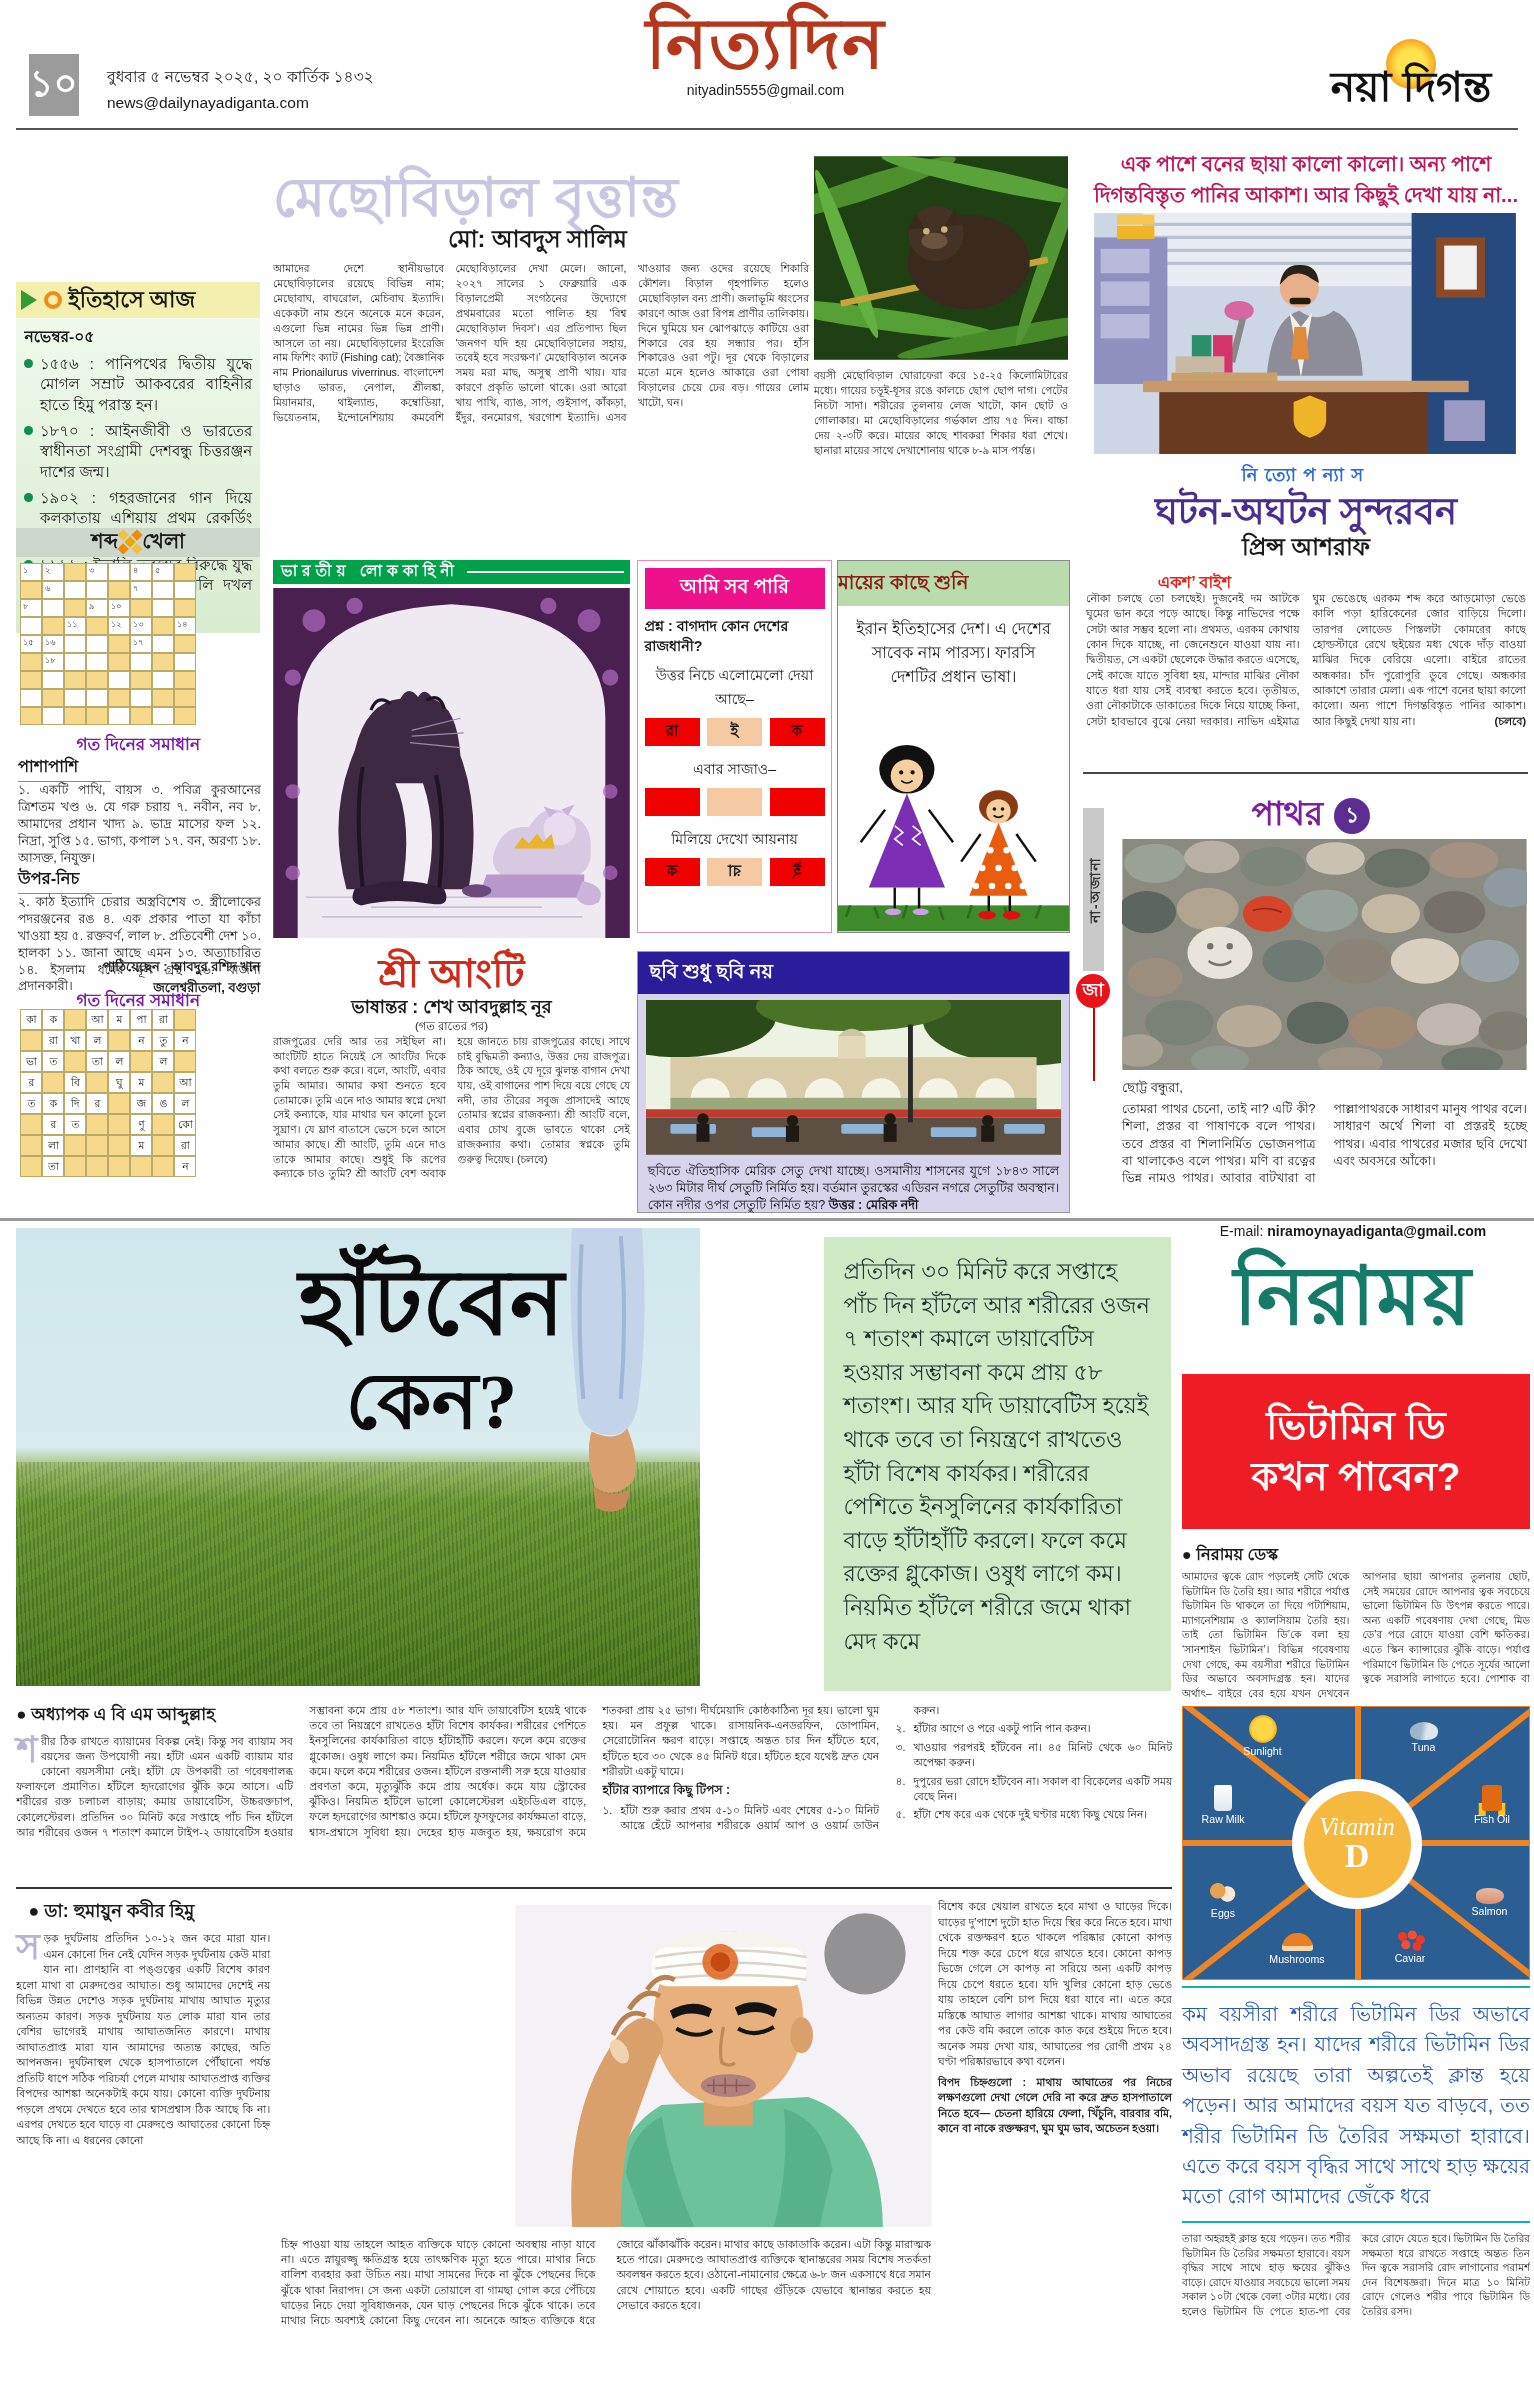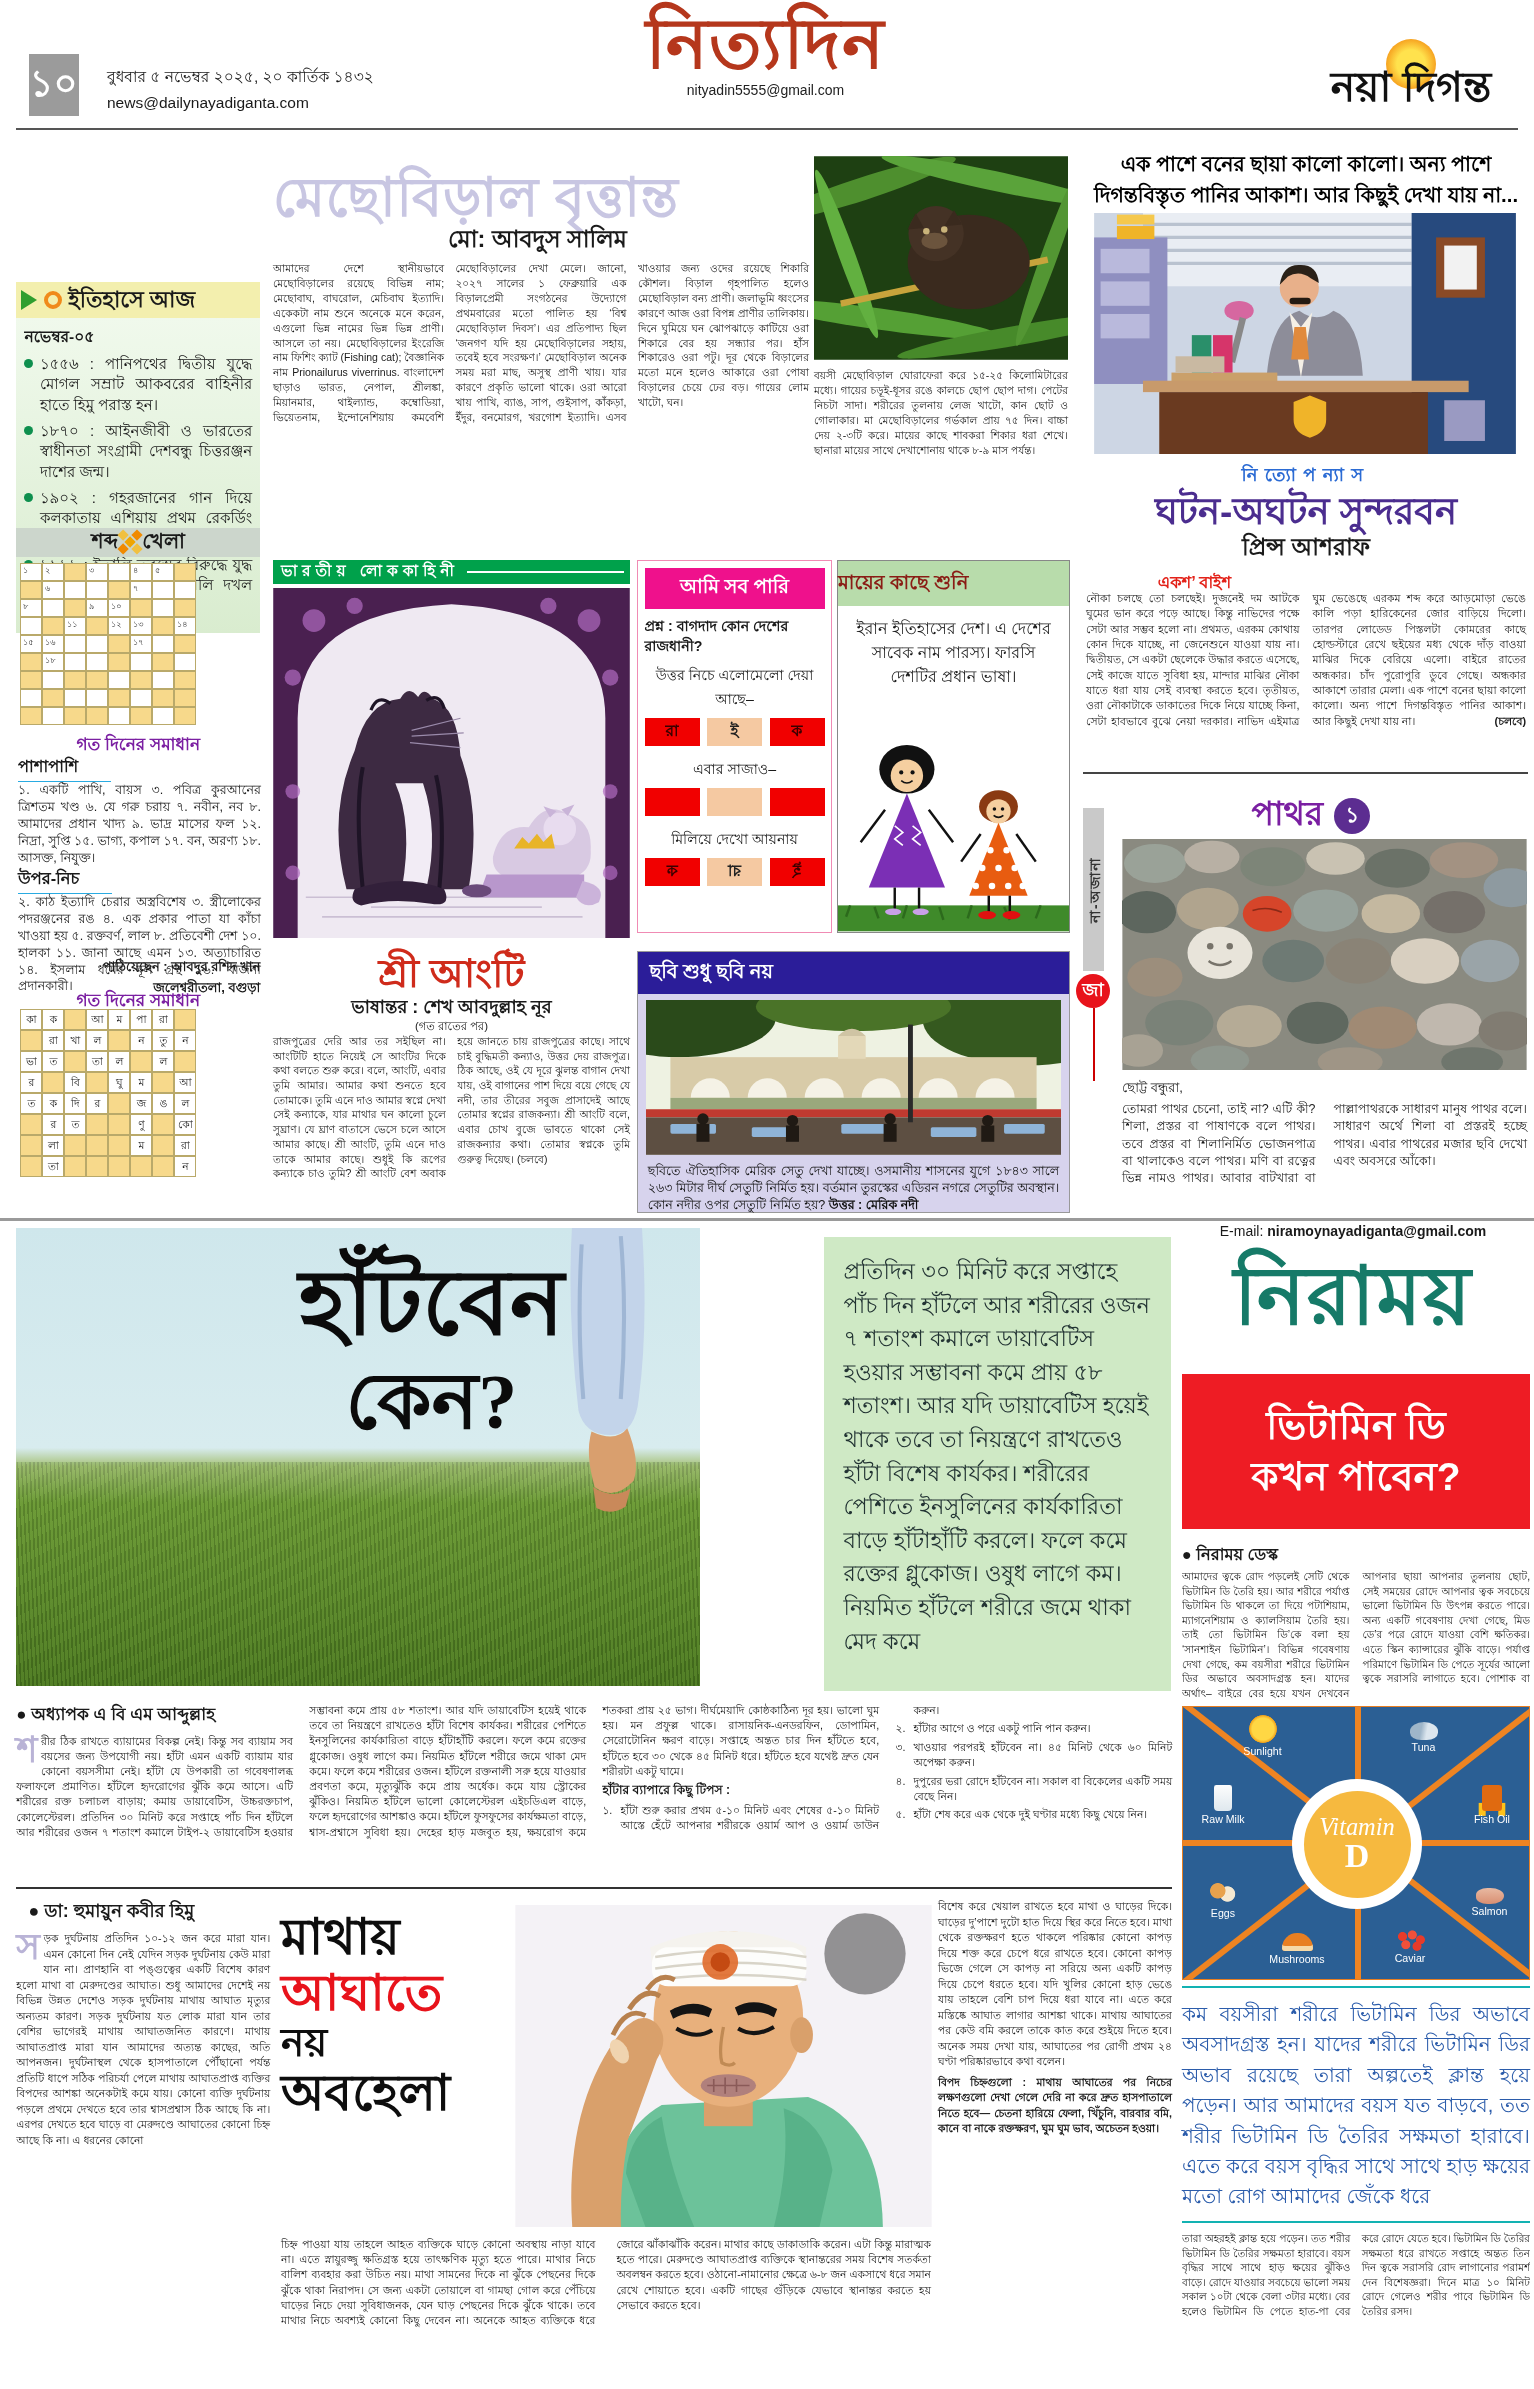--- a/index.html
+++ b/index.html
@@ -57,21 +57,21 @@
 
   
   .catHead{left:273px;top:156px;width:537px;font-size:54px;font-weight:bold;color:#c8c6e2;letter-spacing:0.8px;}
   .catBy{left:273px;top:221px;width:529px;text-align:center;font-size:23.6px;font-weight:bold;}
   .catBody{left:273px;top:261px;width:536px;height:295px;column-count:3;column-gap:11.4px;
            font-size:10.5px;line-height:1.42;}
   .catBody2{left:814px;top:368px;width:254px;height:186px;font-size:10.5px;line-height:1.42;}
   .catPhoto{left:814px;top:156px;width:254px;height:204px;}
 
   
-  .serialIntro{left:1084px;top:149px;width:444px;text-align:center;font-size:20.4px;line-height:1.5;color:#000000;font-weight:bold;}
+  .serialIntro{left:1084px;top:149px;width:444px;text-align:center;font-size:20.4px;line-height:1.5;color:#be185d;font-weight:bold;}
   .cartoon{left:1094px;top:213px;width:422px;height:241px;}
   .kicker{left:1084px;top:461px;width:444px;text-align:center;color:#2b6bd4;font-size:18px;font-weight:bold;letter-spacing:7.3px;}
   .serialHead{left:1084px;top:482px;width:444px;text-align:center;color:#4b2d8f;font-size:37px;font-weight:bold;}
   .serialBy{left:1084px;top:529px;width:444px;text-align:center;font-size:23.6px;font-weight:bold;}
   .serialSub{left:1084px;top:570px;width:221px;text-align:center;color:#e32219;font-size:16.3px;font-weight:bold;}
   .serialBody{left:1086px;top:591px;width:440px;height:173px;column-count:2;column-gap:13px;
               font-size:10.8px;line-height:1.42;}
   .serialEnd{text-align:right;font-weight:bold;}
   .serialRule{left:1083px;top:772px;width:445px;height:1.6px;background:#444;}
 
@@ -882,26 +882,20 @@
         <p class="tip"><span class="tn">৪.</span>  দুপুরের ভরা রোদে হাঁটবেন না। সকাল বা বিকেলের একটি সময় বেছে নিন।</p>
         <p class="tip"><span class="tn">৫.</span>  হাঁটা শেষ করে এক থেকে দুই ঘণ্টার মধ্যে কিছু খেয়ে নিন।</p>
       </div>
   </div>
   <div class="abs div2"></div>
 
   <div class="abs injBy">● ডা: হুমায়ুন কবীর হিমু</div>
   <div class="abs injCol1 just">
     <span class="dropcap">স</span><span>ড়ক দুর্ঘটনায় প্রতিদিন ১০-১২ জন করে মারা যান। এমন কোনো দিন নেই যেদিন সড়ক দুর্ঘটনায় কেউ মারা যান না। প্রাণহানি বা পঙ্গুত্বের একটি বিশেষ কারণ হলো মাথা বা মেরুদণ্ডের আঘাত। শুধু আমাদের দেশেই নয় বিভিন্ন উন্নত দেশেও সড়ক দুর্ঘটনায় মাথায় আঘাত মৃত্যুর অন্যতম কারণ। সড়ক দুর্ঘটনায় যত লোক মারা যান তার বেশির ভাগেরই মাথায় আঘাতজনিত কারণে। মাথায় আঘাতপ্রাপ্ত মারা যান আমাদের অত্যন্ত কাছের, অতি আপনজন। দুর্ঘটনাস্থল থেকে হাসপাতালে পৌঁছানো পর্যন্ত প্রতিটি ধাপে সঠিক পরিচর্যা পেলে মাথায় আঘাতপ্রাপ্ত ব্যক্তির বিপদের আশঙ্কা অনেকটাই কমে যায়। কোনো ব্যক্তি দুর্ঘটনায় পড়লে প্রথমে দেখতে হবে তার শ্বাসপ্রশ্বাস ঠিক আছে কি না। এরপর দেখতে হবে ঘাড়ে বা মেরুদণ্ডে আঘাতের কোনো চিহ্ন আছে কি না। এ ধরনের কোনো</span>
   </div>
-  <div class="abs injHead">
-      <div class="h0">মাথায়</div>
-      <div class="h1">আঘাতে</div>
-      <div class="h2">নয়</div>
-      <div class="h3">অবহেলা</div>
-    </div>
   <div class="abs injArt">
     <svg width="417" height="322" viewBox="0 0 512 396">
       <rect width="512" height="396" fill="#f4f2f6"></rect>
       <circle cx="430" cy="60" r="50" fill="#ecea f0" opacity=".4"></circle>
       <path d="M120 396 q-10 -110 60 -150 l180 -10 q90 30 92 160 z" fill="#6cc29a"></path>
       <path d="M180 260 q-40 20 -44 70 l24 66 h60 q-30 -70 -40 -136" fill="#58b289"></path>
       <path d="M330 250 q50 16 60 76 l-16 70 h-56 q20 -80 12 -146" fill="#58b289"></path>
       <rect x="232" y="218" width="60" height="54" fill="#d9a06b"></rect>
       <ellipse cx="262" cy="140" rx="92" ry="108" fill="#e8b07c"></ellipse>
       <path d="M170 96 q80 -40 184 0 l4 -44 q-96 -40 -192 0 z" fill="#f5f3ee"></path>

